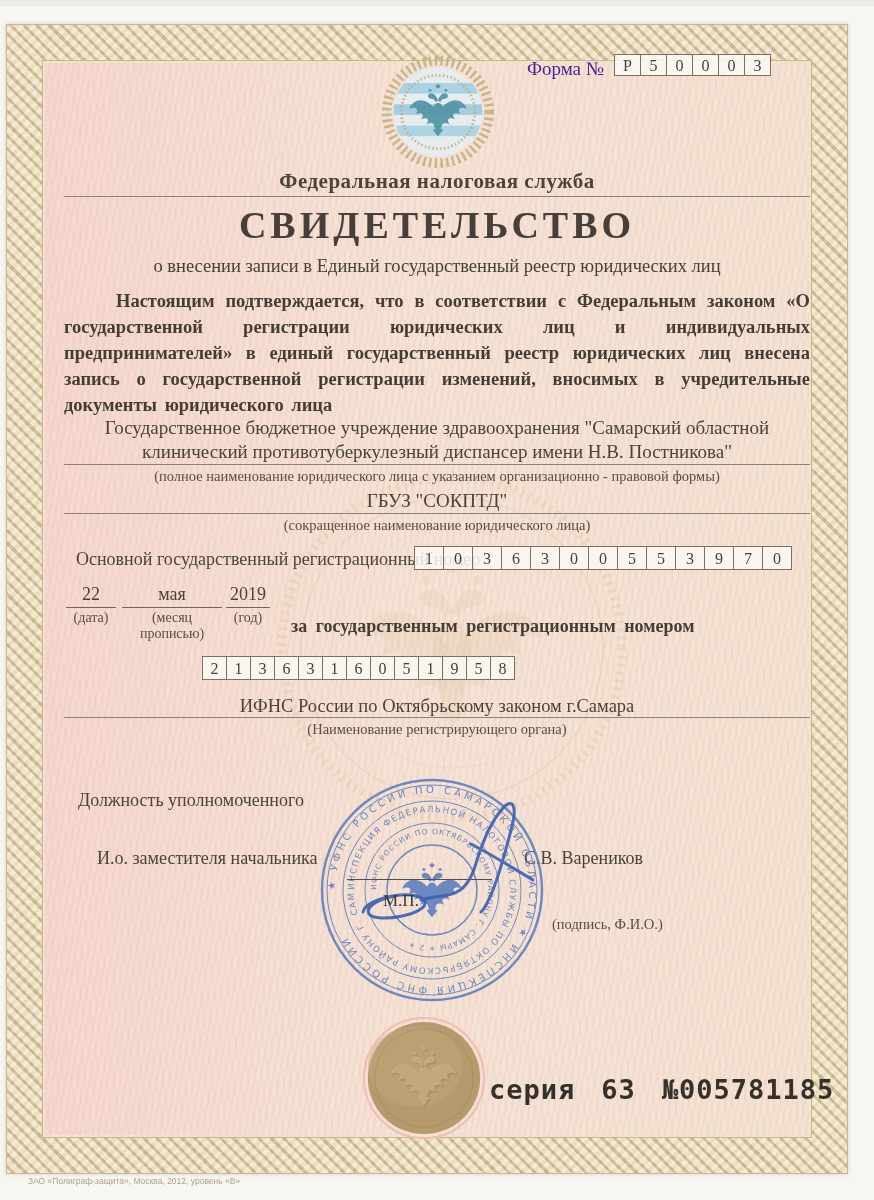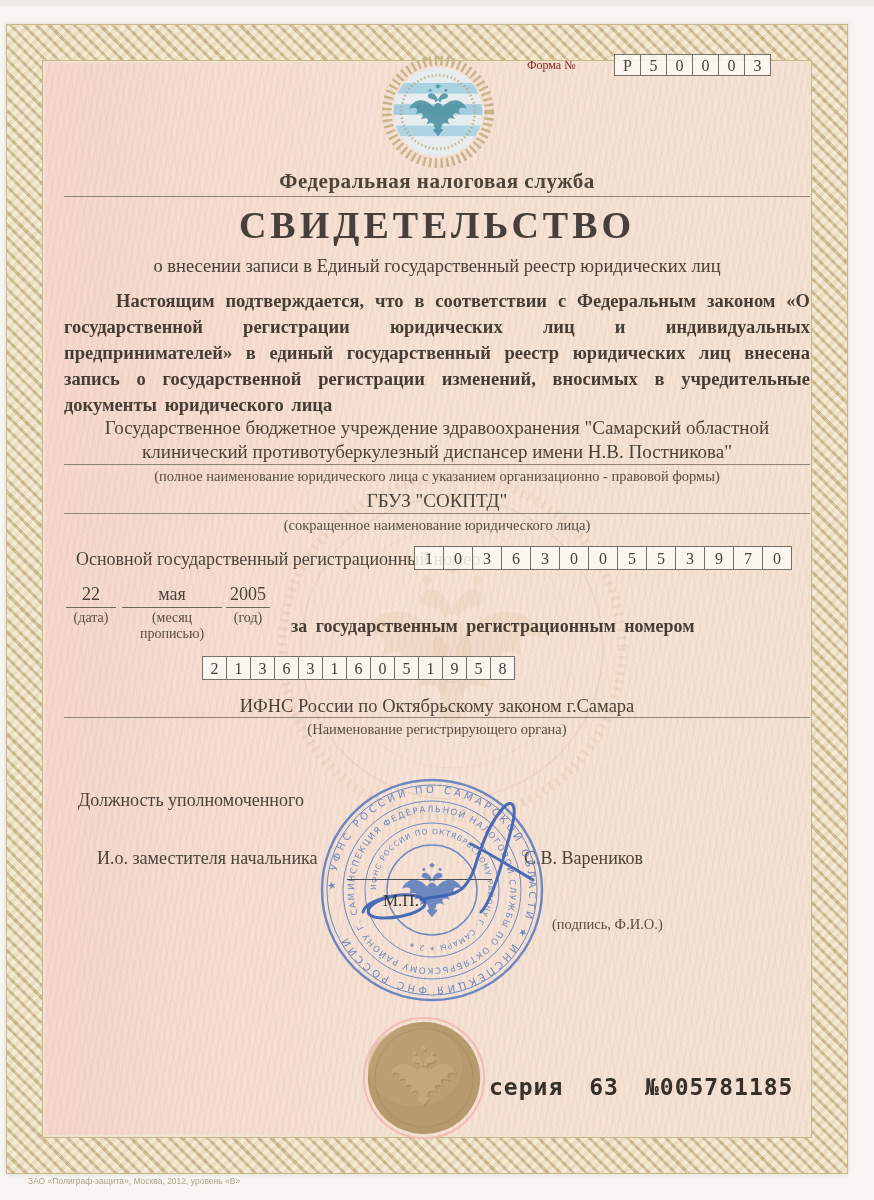--- a/index.html
+++ b/index.html
@@ -19,41 +19,41 @@
       repeating-linear-gradient(100deg, rgba(214,160,150,.10) 0 2px, rgba(255,255,255,0) 2px 6px),
       repeating-linear-gradient(82deg, rgba(228,196,176,.14) 0 2px, rgba(255,255,255,0) 2px 7px),
       linear-gradient(to right, rgba(246,198,194,.42), rgba(246,224,206,.12) 45%, rgba(241,224,205,.30));
     border:1px solid #c9b68f; box-shadow:inset 0 0 0 2px #efe3cc;}
   
   .abs{position:absolute;}
   .ctr{left:64px;width:746px;text-align:center;}
   .cap{font-size:14.5px;color:#564e44;}
   .hairline{position:absolute;left:64px;width:746px;border-top:1px solid #8d8274;height:0;}
   
-  .form-label{font-size:12px;color:#7f1d1d;text-align:right;}
+  .form-label{font-size:19px;color:#4c1d95;text-align:right;}
   .boxrow{position:absolute;display:flex;}
   .boxrow .cell{box-sizing:border-box;border:1px solid #7a7166;margin-left:-1px;
     background:rgba(252,250,244,.85);text-align:center;font-size:16px;color:#45413a;}
   .agency{font-size:21px;font-weight:bold;color:#4c443a;letter-spacing:.5px;}
   .doc-title{font-size:38px;font-weight:bold;color:#47403a;letter-spacing:4px;}
   .subtitle{font-size:18.5px;font-weight:normal;color:#47403a;}
   .paragraph{left:64px;width:746px;font-size:18.5px;font-weight:bold;color:#453d35;
     text-align:justify;text-indent:52px;line-height:26px;word-spacing:3px;}
   .entity-line{font-size:19px;color:#4a433b;}
   .ogrn-label{font-size:18px;color:#4a433b;}
   .fld{position:absolute;text-align:center;}
   .fld .v{display:block;font-size:18px;color:#4a433b;border-bottom:1.4px solid #6f665c;padding-bottom:2px;}
   .fld .c{display:block;font-size:14px;color:#564e44;margin-top:2px;}
   .grn-label{font-size:18px;font-weight:bold;color:#453d35;word-spacing:4px;margin-top:31px;}
   .authority{font-size:18.5px;color:#4a433b;}
   .sig-label{font-size:18px;color:#4a433b;}
   .mp{font-size:17px;color:#3c3834;}
   .series-row{position:absolute;display:flex;gap:26px;
     font-family:"DejaVu Sans Mono","Liberation Mono",monospace;
-    font-size:23px;font-weight:bold;color:#35302a;letter-spacing:1px;}
+    font-size:27px;font-weight:bold;color:#35302a;letter-spacing:1px;}
   .printer-note{font-size:8.5px;color:#b1a189;font-family:"Liberation Sans","DejaVu Sans",sans-serif;text-align:center;}
   .sigline{position:absolute;left:347px;top:879px;width:145px;border-top:1.5px solid #4a4f58;}
   svg text{font-family:"DejaVu Sans","Liberation Sans",sans-serif;}
 </style>
 </head>
 <body>
 
 <svg width="0" height="0" style="position:absolute" aria-hidden="true">
   <defs>
     <symbol id="eagle" viewBox="0 0 100 100">
@@ -146,21 +146,21 @@
 
   <div class="fld" style="left:66px;top:584px;width:50px;">
     <span class="v">22</span>
     <span class="c">(дата)</span>
   </div>
   <div class="fld" style="left:122px;top:584px;width:100px;">
     <span class="v">мая</span>
     <span class="c">(месяц прописью)</span>
   </div>
   <div class="fld" style="left:226px;top:584px;width:44px;">
-    <span class="v">2005</span>
+    <span class="v">2019</span>
     <span class="c">(год)</span>
   </div>
   <span class="abs grn-label" style="left:291px;top:585px;">за государственным регистрационным номером</span>
 
   <div class="boxrow" style="left:203px;top:656px;">
     <span class="cell" style="width:25px;height:24px;line-height:24px;">2</span>
     <span class="cell" style="width:25px;height:24px;line-height:24px;">1</span>
     <span class="cell" style="width:25px;height:24px;line-height:24px;">3</span>
     <span class="cell" style="width:25px;height:24px;line-height:24px;">6</span>
     <span class="cell" style="width:25px;height:24px;line-height:24px;">3</span>

